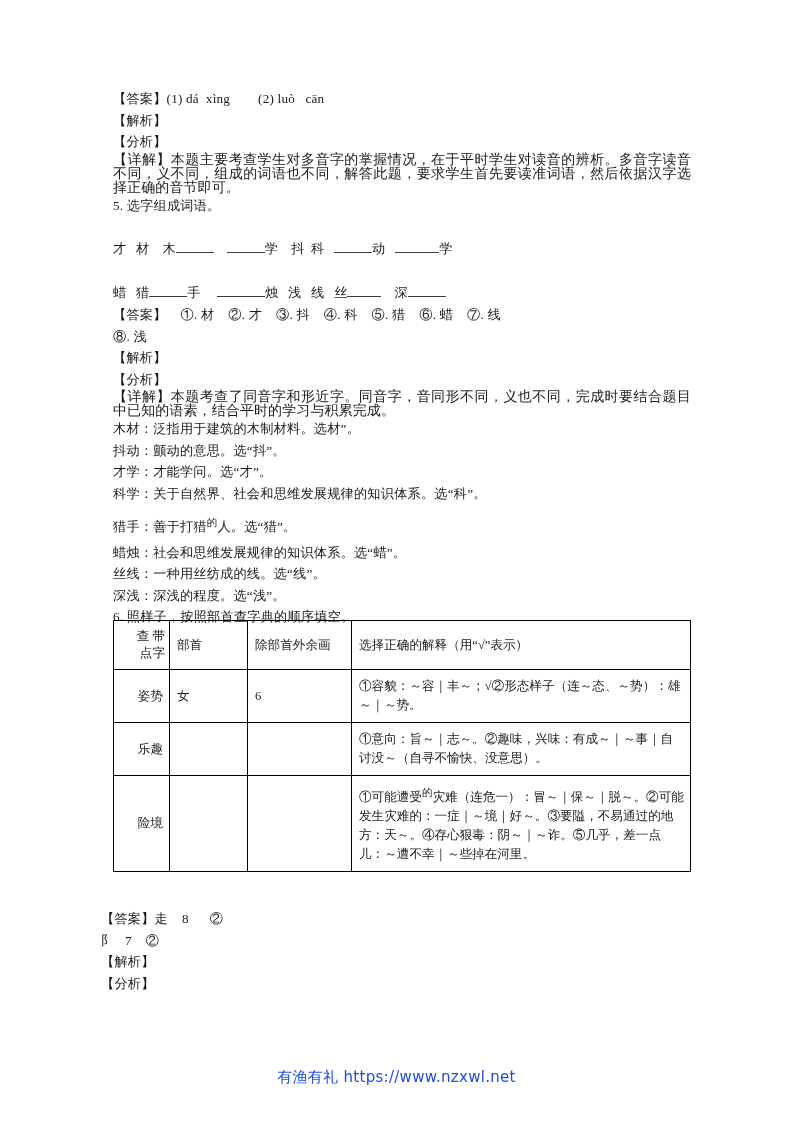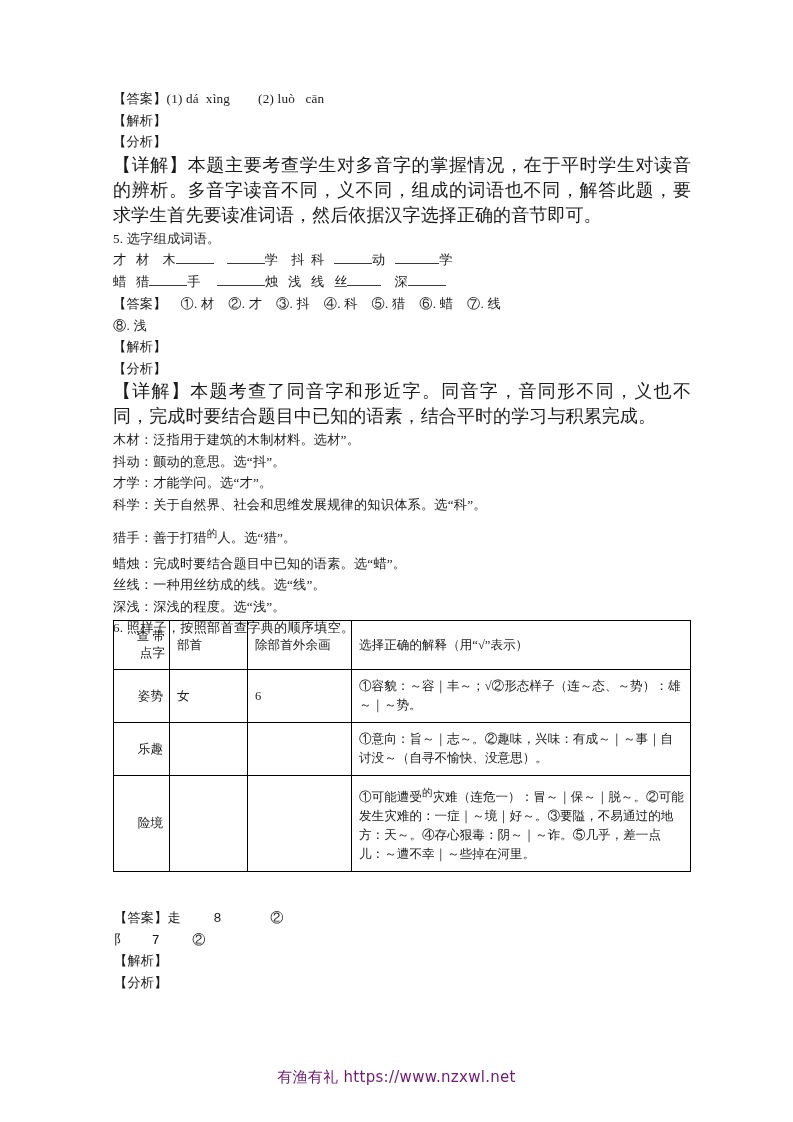--- a/index.html
+++ b/index.html
@@ -30,35 +30,36 @@
     width: 578px;
   }
   .line {
     font-size: 13.2px;
     line-height: 21.5px;
     letter-spacing: 0.2px;
     white-space: pre-wrap;
     word-break: break-all;
   }
   .para {
-    font-size: 18px;
-    line-height: 25px;
+    font-size: 14px;
+    line-height: 14px;
     letter-spacing: 0.1px;
     text-align: justify;
     text-justify: inter-character;
     word-break: break-all;
   }
   .spacer-sm { height: 8px; }
   .spacer-xs { height: 4px; }
 
   
   .blank-row {
     font-size: 13.2px;
     line-height: 22px;
     white-space: pre;
+    margin-top: 22px;
   }
   .blank {
     display: inline-block;
     border-bottom: 1px solid #3a3a3a;
     vertical-align: baseline;
     height: 13px;
   }
   .w34 { width: 34px; }
   .w38 { width: 38px; }
   .w44 { width: 44px; }
@@ -89,35 +90,34 @@
   }
   table.dict td.col-char { text-align: right; }
   .c1 { width: 56px; }
   .c2 { width: 78px; }
   .c3 { width: 104px; }
   .c4 { width: auto; }
 
   
   .tail {
     position: absolute;
-    left: 114px;
+    left: 101px;
     top: 908px;
     width: 578px;
-    font-family: Liberation Mono, monospace;
   }
 
   
   .footer {
     position: absolute;
     left: 0;
     top: 1068px;
     width: 793px;
     text-align: center;
     font-size: 15px;
-    color: #701a75;
+    color: #1d4ed8;
     font-family: "DejaVu Sans", "Liberation Sans", sans-serif;
     letter-spacing: 0.3px;
   }
   .sup-small {
     font-size: 10.5px;
     vertical-align: super;
   }
 </style>
 </head>
 <body>
@@ -143,21 +143,21 @@
     <div class="line">【分析】</div>
     <div class="para">【详解】本题考查了同音字和形近字。同音字，音同形不同，义也不同，完成时要结合题目中已知的语素，结合平时的学习与积累完成。</div>
 
     <div class="line">木材：泛指用于建筑的木制材料。选材”。</div>
     <div class="line">抖动：颤动的意思。选“抖”。</div>
     <div class="line">才学：才能学问。选“才”。</div>
     <div class="line">科学：关于自然界、社会和思维发展规律的知识体系。选“科”。</div>
     <div class="spacer-sm"></div>
     <div class="line"><span>猎手：善于打猎</span><span class="sup-small">的</span><span>人。选“猎”。</span></div>
     <div class="spacer-xs"></div>
-    <div class="line">蜡烛：完成时要结合题目中已知的语素。选“蜡”。</div>
+    <div class="line">蜡烛：社会和思维发展规律的知识体系。选“蜡”。</div>
     <div class="line">丝线：一种用丝纺成的线。选“线”。</div>
     <div class="line">深浅：深浅的程度。选“浅”。</div>
 
     <div class="line">6. 照样子，按照部首查字典的顺序填空。</div>
   </div>
 
   <table class="dict">
     <colgroup>
       <col class="c1">
         <col class="c2">

